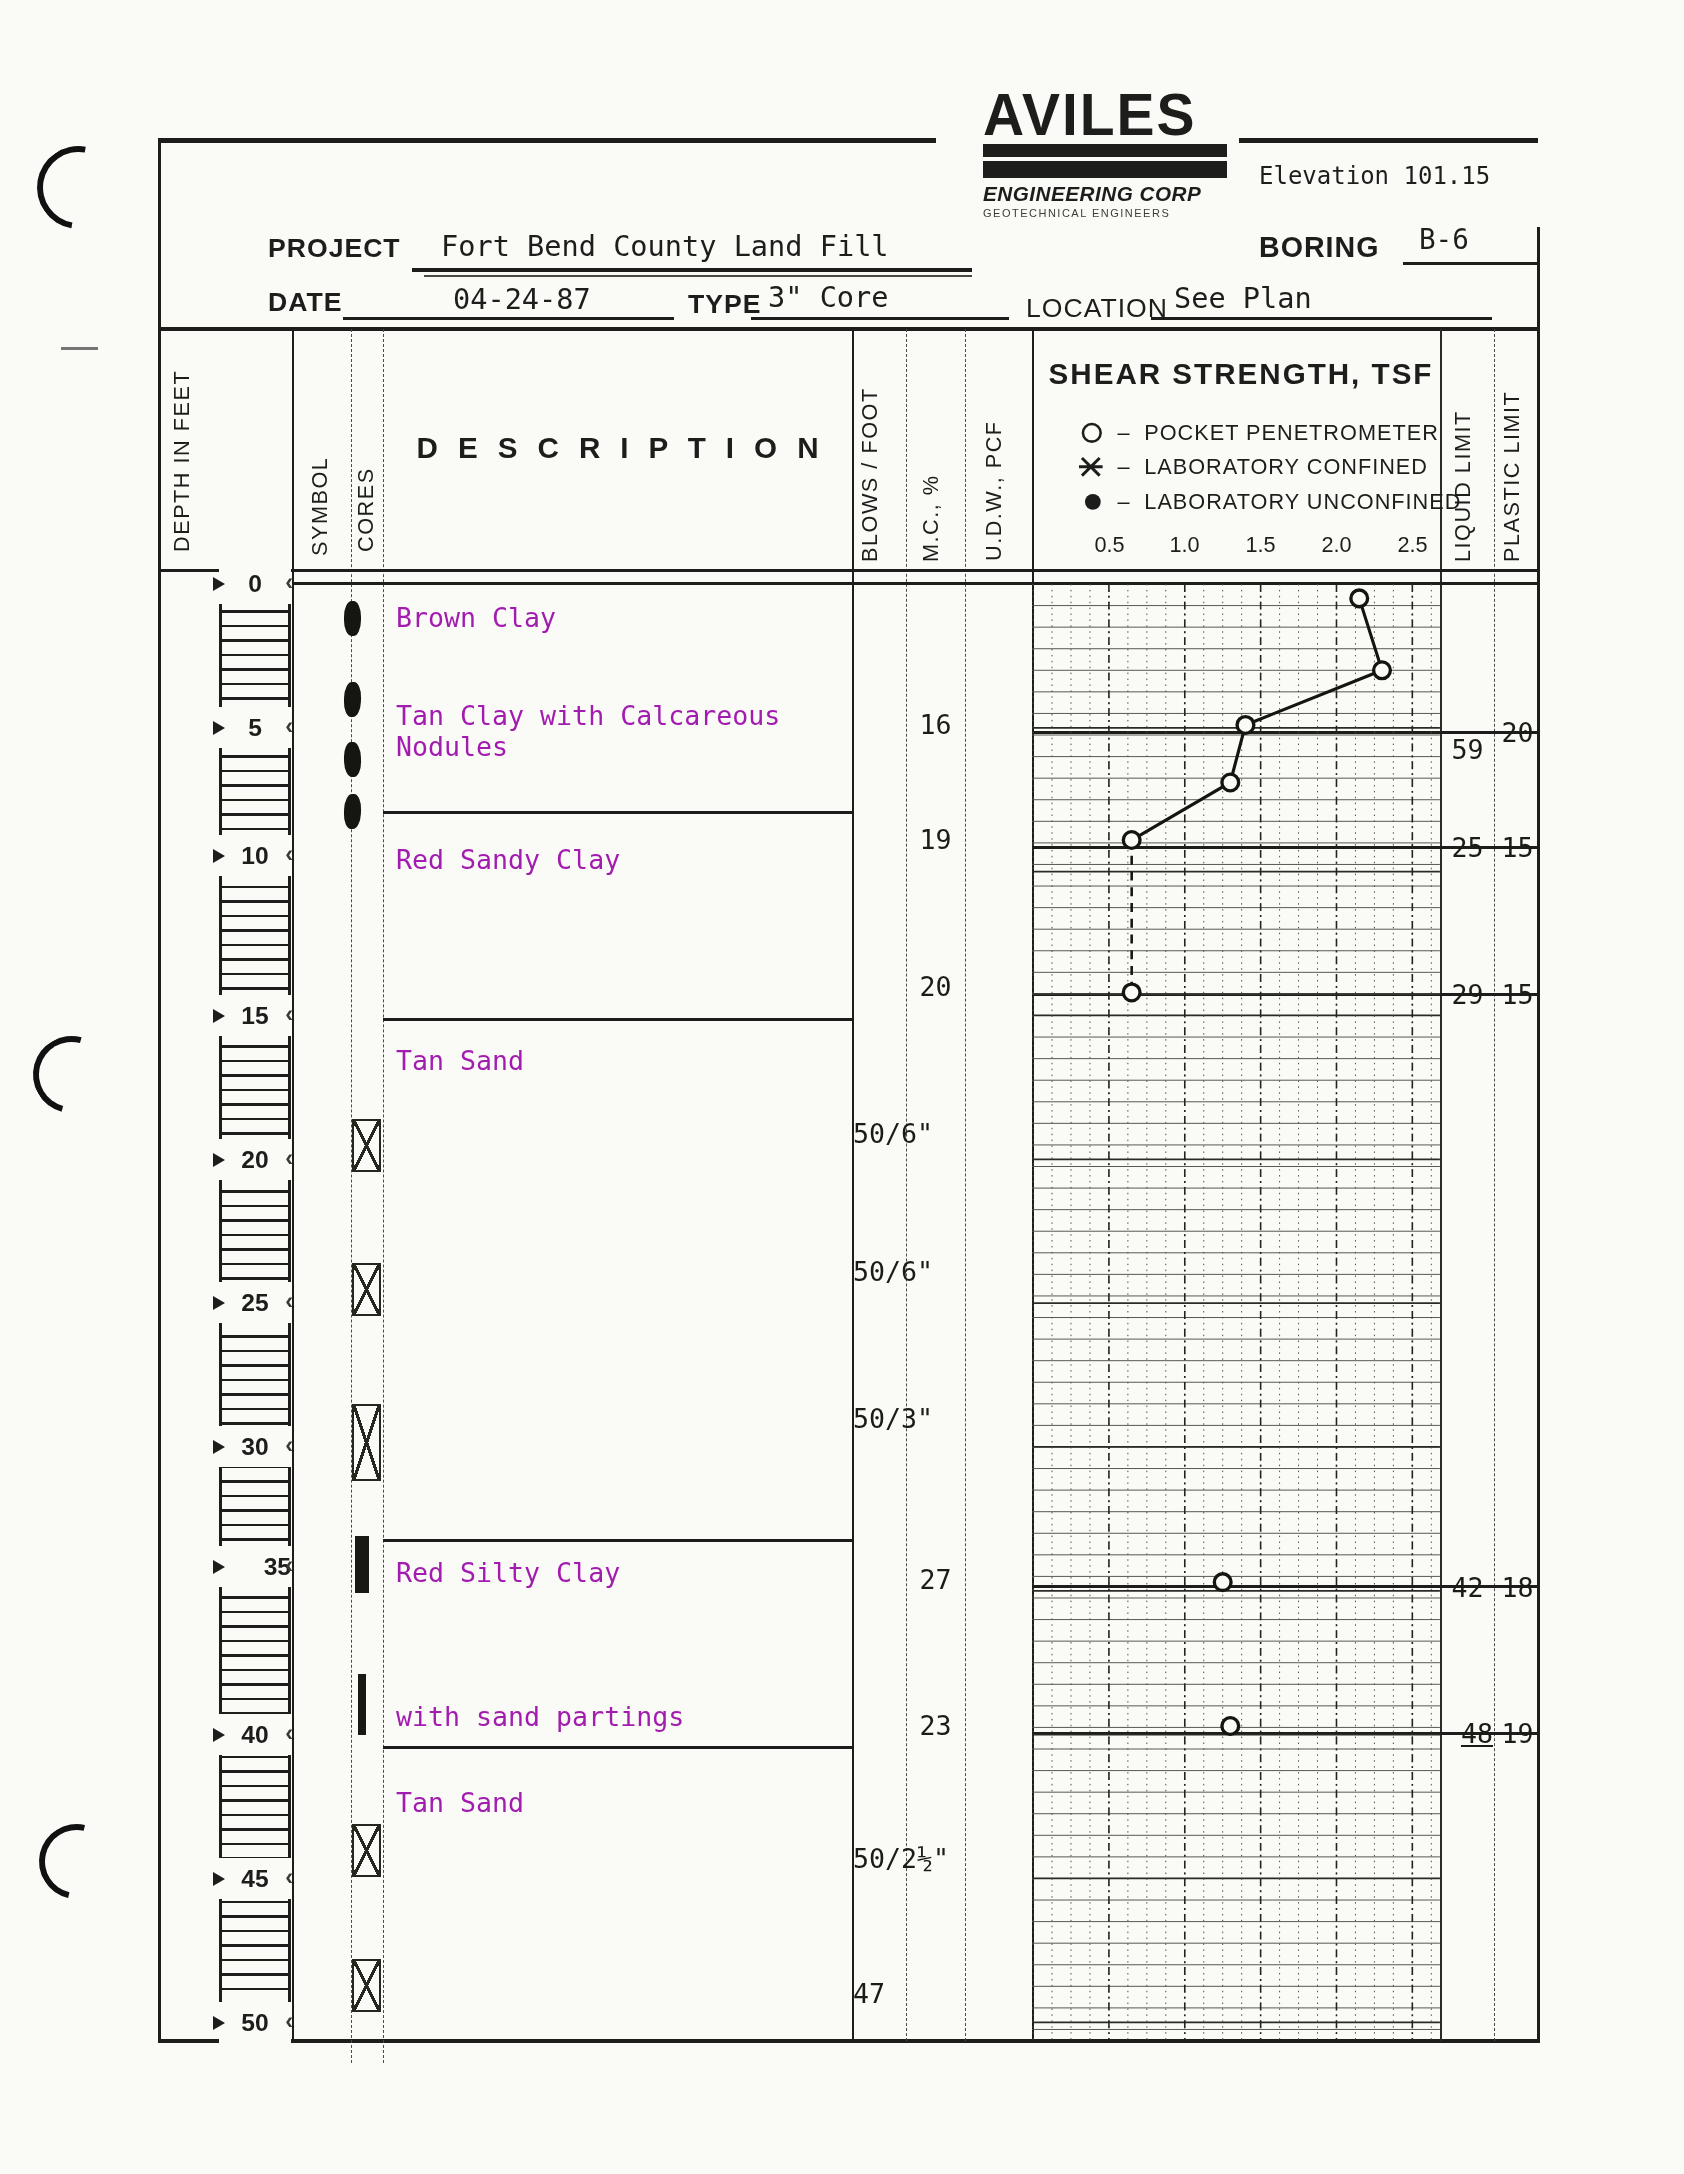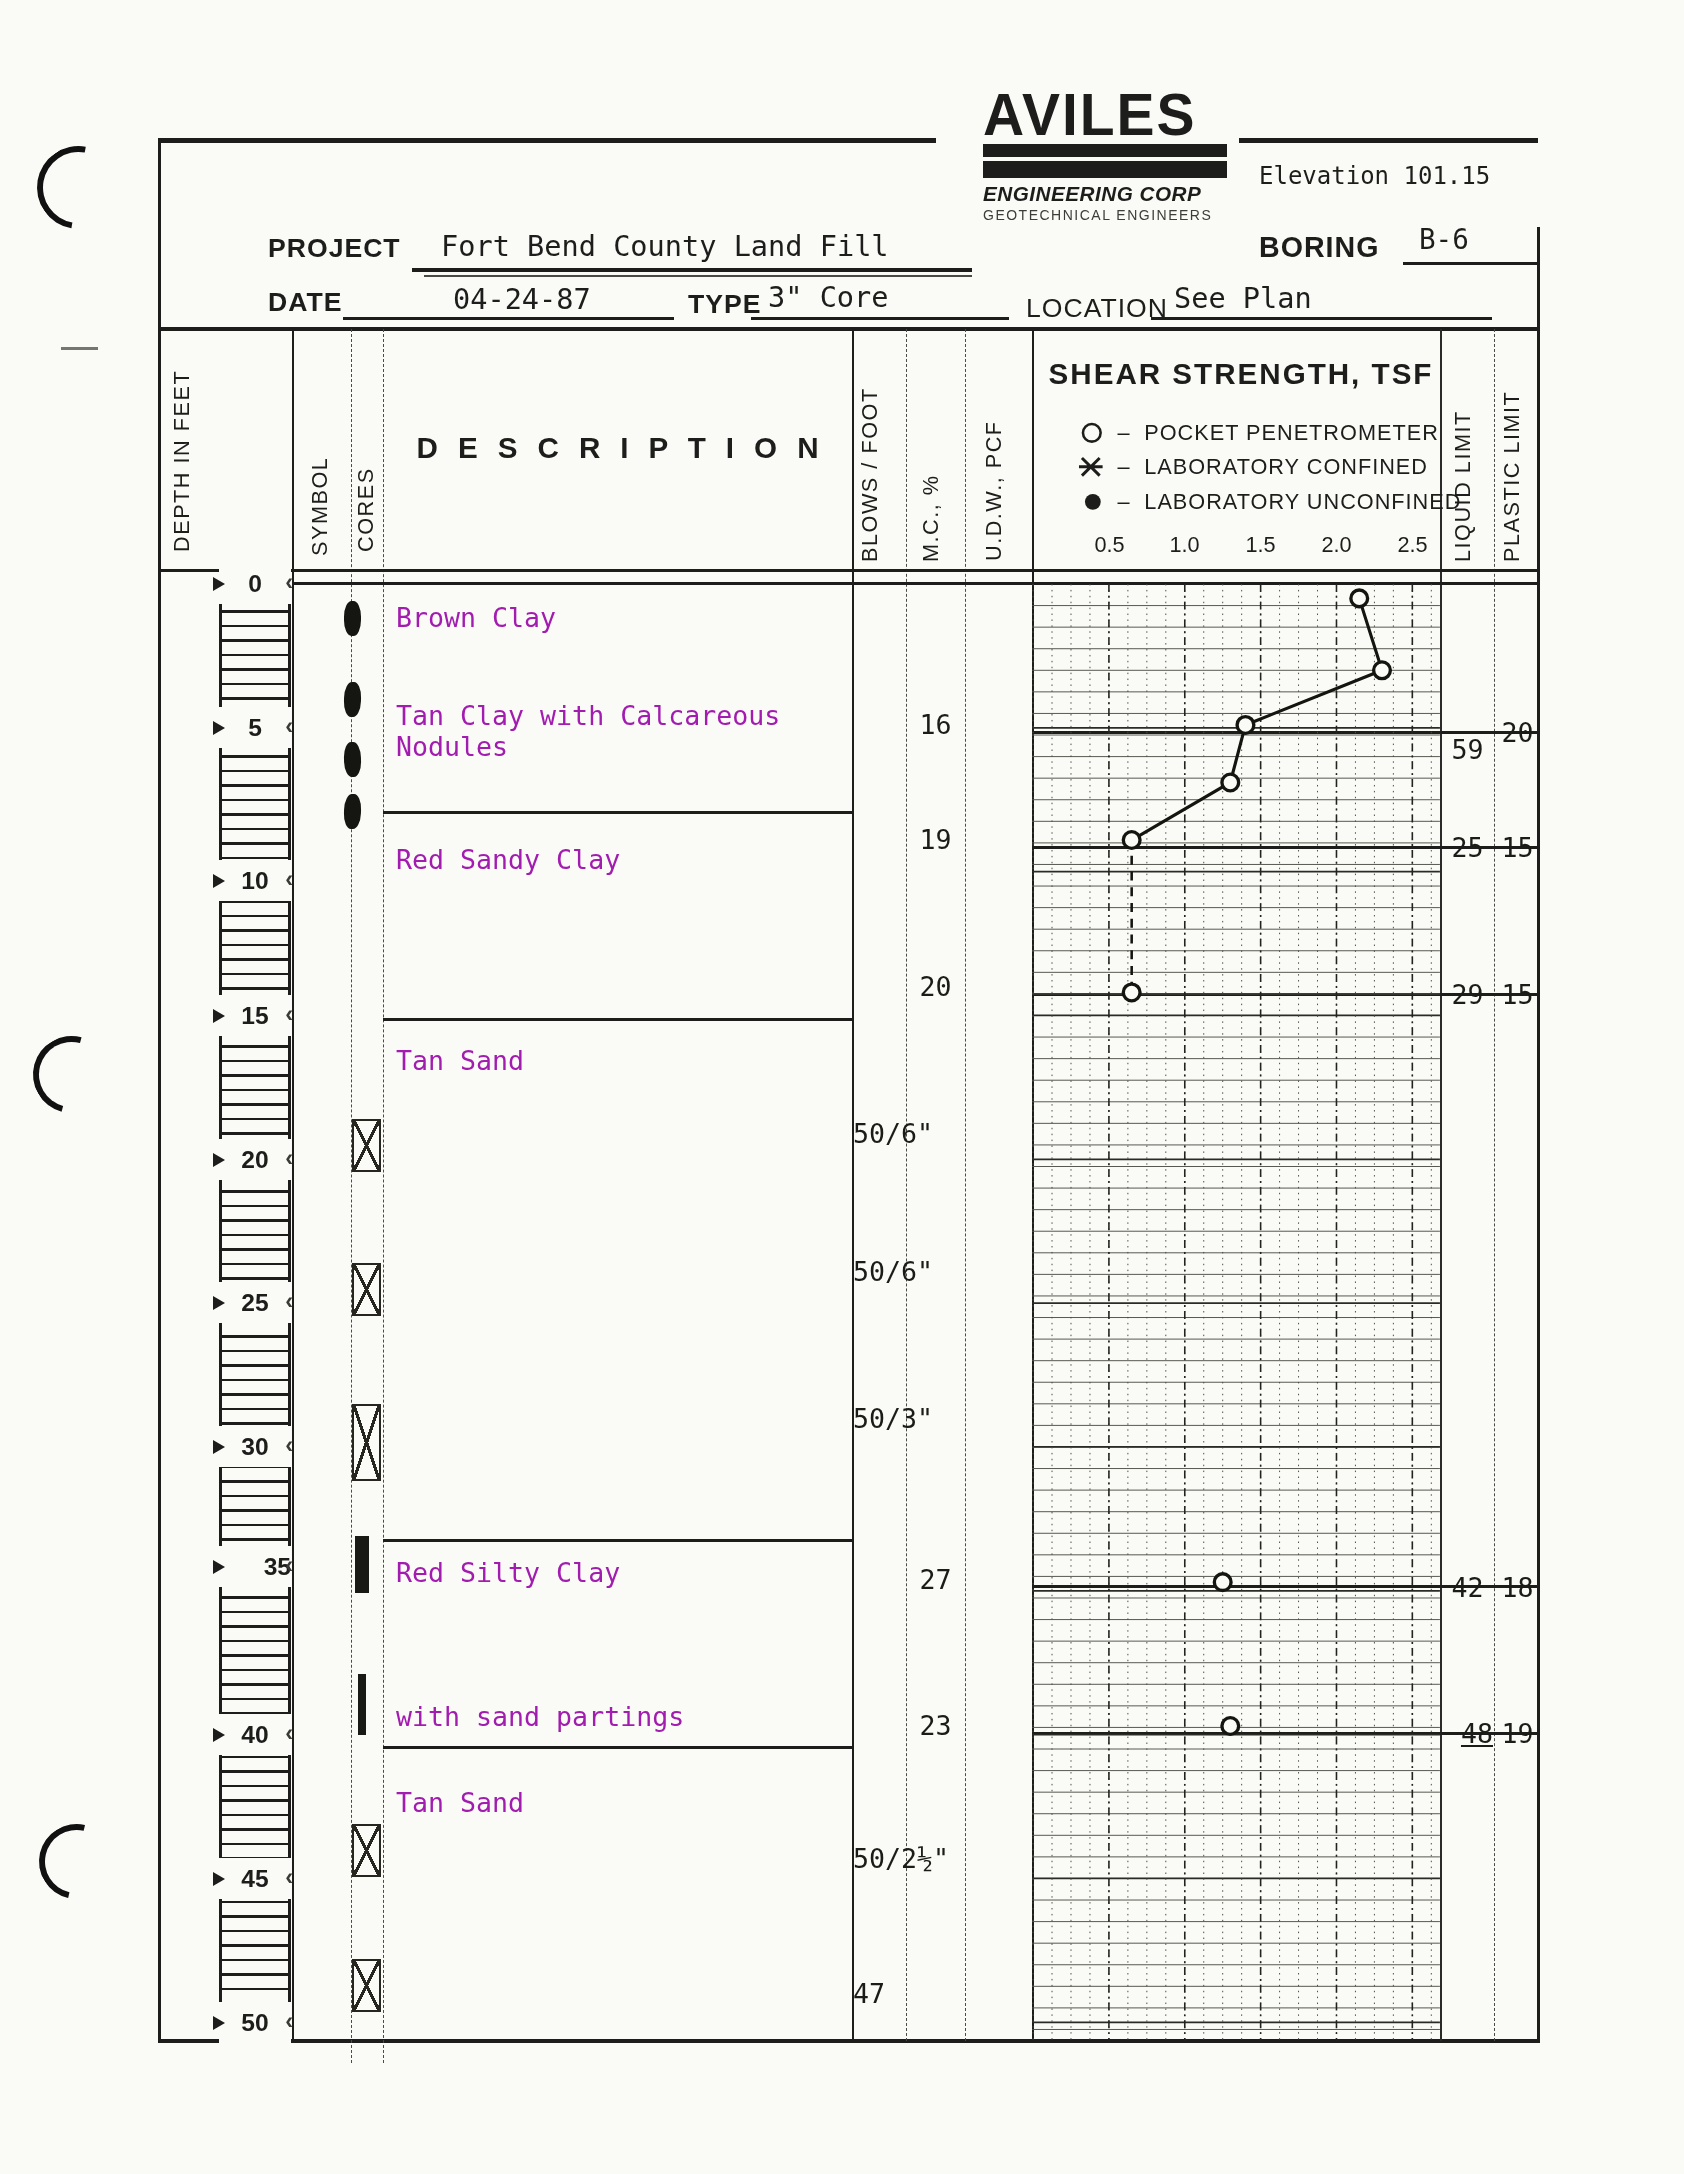--- a/index.html
+++ b/index.html
@@ -40,21 +40,21 @@
   .blob{position:absolute;left:344px;width:16.7px;background:#151512;border-radius:45%;}
   .val{position:absolute;font-family:"DejaVu Sans Mono",monospace;font-size:26.6px;color:#1b1b18;}
   .legend-row{position:absolute;display:flex;align-items:center;gap:13.8px;
               font-size:21.7px;letter-spacing:1px;}
   .logo{position:absolute;left:983px;top:89px;width:244px;text-align:left;}
   .logo-name{font-weight:bold;font-size:57px;letter-spacing:2px;transform:scaleY(1.05);
              font-family:"Liberation Sans",sans-serif;line-height:.9;}
   .logo-bar{height:12.8px;background:#1d1d1b;margin-top:3.9px;}
   .logo-bar2{height:16.7px;background:#1d1d1b;margin-top:3.9px;}
   .logo-sub1{font-style:italic;font-size:20.7px;font-weight:bold;letter-spacing:0.5px;margin-top:4.9px;}
-  .logo-sub2{font-size:14px;letter-spacing:1.5px;color:#3c3c38;margin-top:1px;}
+  .logo-sub2{font-size:11px;letter-spacing:1.5px;color:#3c3c38;margin-top:1px;}
 </style>
 </head>
 <body>
 
 <div class="punch" style="left:37px;top:146px;border-left-color:#111;border-top-color:#111;transform:rotate(-35deg);"></div>
 <div class="punch" style="left:33px;top:1036px;border-left-color:#111;border-top-color:#111;transform:rotate(-30deg);width:65px;height:65px;"></div>
 <div class="punch" style="left:39px;top:1824px;border-left-color:#111;border-top-color:#111;transform:rotate(-32deg);width:63px;height:63px;"></div>
 <div class="hline" style="left:61px;top:347px;width:37px;height:3px;opacity:.6;"></div>
 
 <div class="logo">
@@ -151,21 +151,21 @@
     <div class="notch" style="top: -20.7px;">
       <div class="tri" style=""></div>
       <div class="num" style="">0</div>
       <div class="chev" style="">‹</div>
     </div>
     <div class="notch" style="top: 123px;">
       <div class="tri" style=""></div>
       <div class="num" style="">5</div>
       <div class="chev" style="">‹</div>
     </div>
-    <div class="notch" style="top: 276px;">
+    <div class="notch" style="top: 251px;">
       <div class="tri" style=""></div>
       <div class="num" style="">10</div>
       <div class="chev" style="">‹</div>
     </div>
     <div class="notch" style="top: 411px;">
       <div class="tri" style=""></div>
       <div class="num" style="">15</div>
       <div class="chev" style="">‹</div>
     </div>
     <div class="notch" style="top: 555px;">

